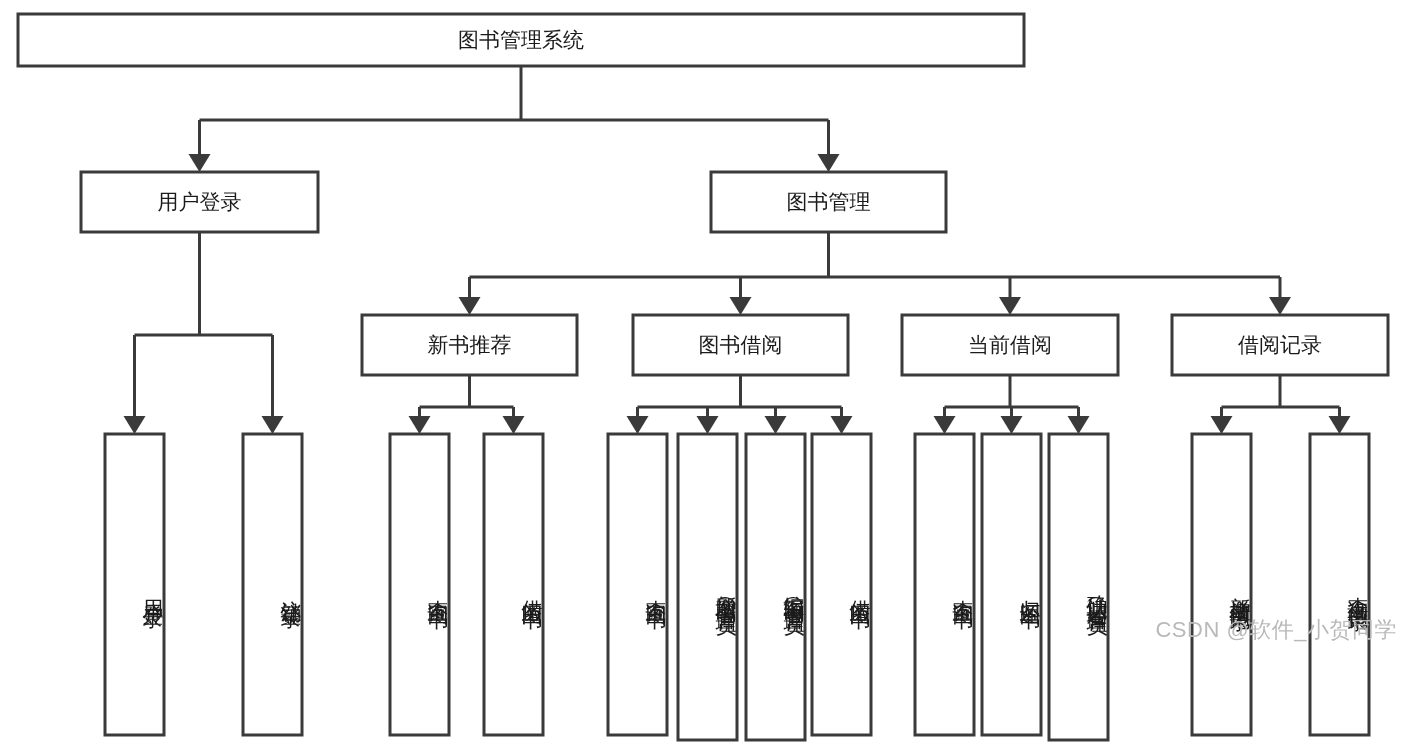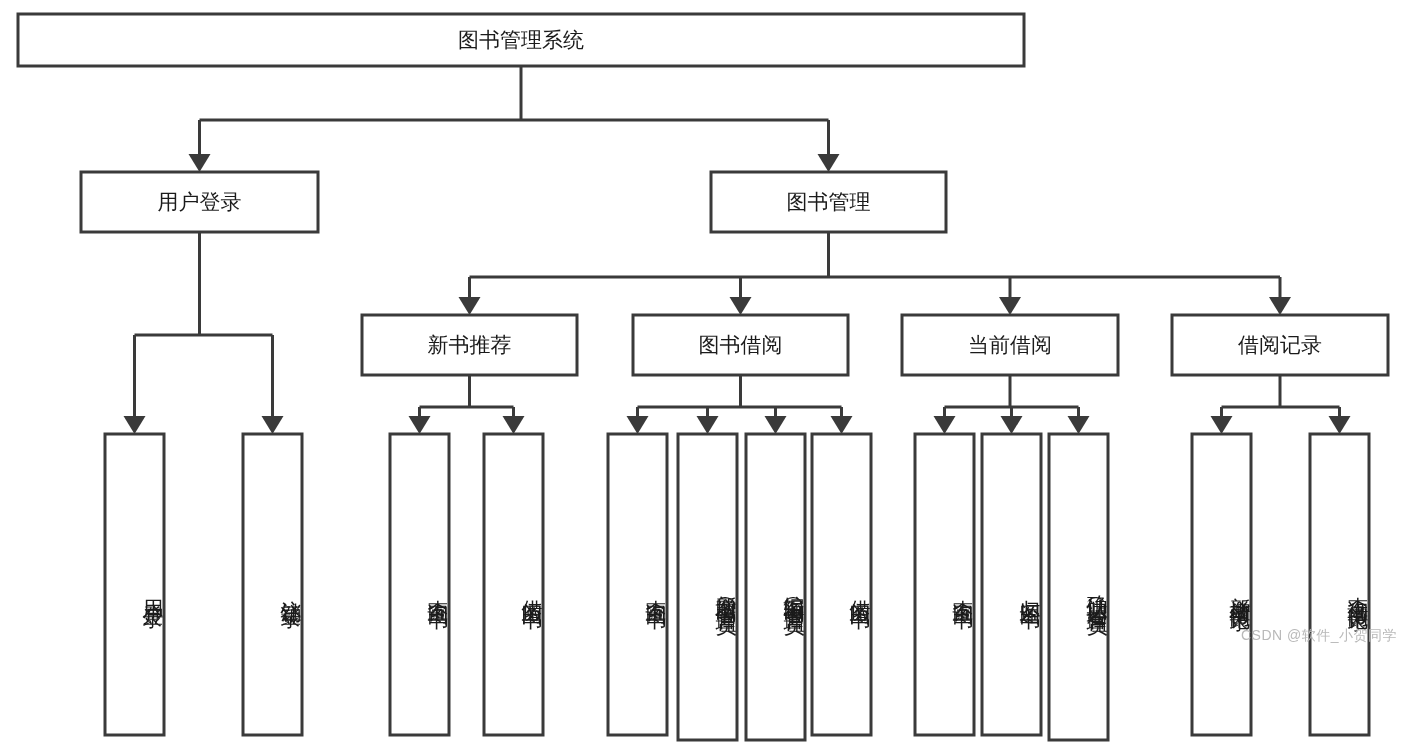--- a/index.html
+++ b/index.html
@@ -60,21 +60,21 @@
     display: flex;
     align-items: flex-start;
     justify-content: center;
     pointer-events: none;
   }
   .watermark {
     position: absolute;
     right: 8px;
     bottom: 5px;
     font-family: "Liberation Sans", sans-serif;
-    font-size: 14px;
+    font-size: 22px;
     color: #b9b9b9;
     white-space: nowrap;
     letter-spacing: 0.5px;
   }
 </style>
 </head>
 <body>
 
 <div id="diagram-root">
   <svg class="canvas" viewBox="0 0 1405 747">

